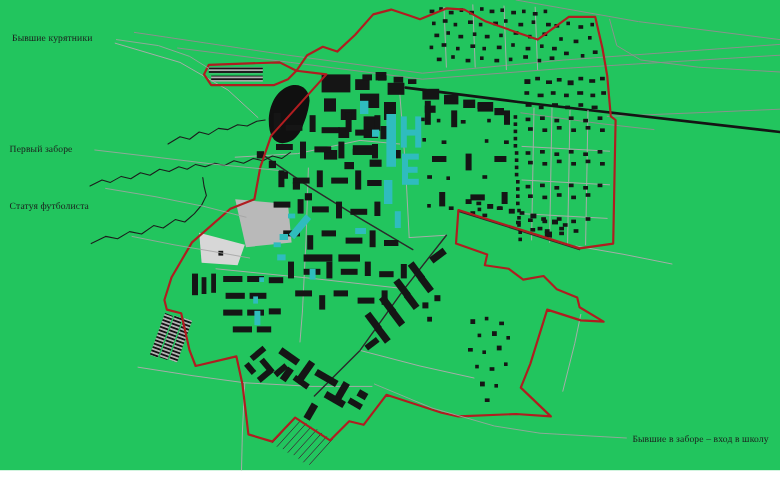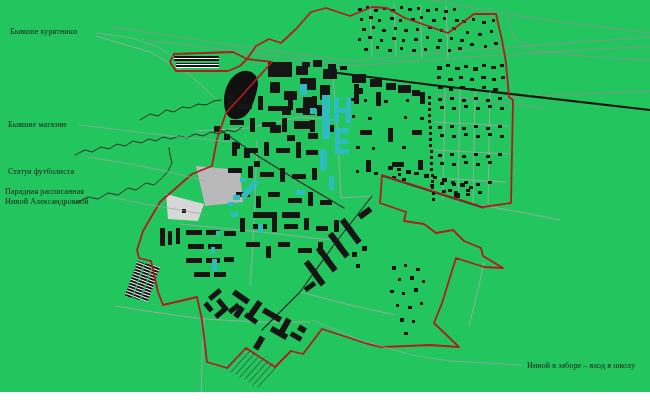--- a/index.html
+++ b/index.html
@@ -451,18 +451,16 @@
       <g stroke="#a3a3a3" stroke-width="0.7" fill="none" stroke-linecap="round" stroke-linejoin="round">
         <polyline points="97,33 132,38 158,47 174,57" fill="none"></polyline>
         <polyline points="79,125 130,131 180,137 232,142" fill="none"></polyline>
         <polyline points="88,157 130,164 170,172 205,181" fill="none"></polyline>
         <polyline points="110,197 145,204 180,210 208,215" fill="none"></polyline>
         <polyline points="312,320 360,340 412,355 450,361 522,365" fill="none"></polyline>
       </g>
     </svg>
 
   <div class="map-label" style="left: 10px; top: 27px;">Бывшие курятники</div>
-  <div class="map-label" style="left: 8px; top: 120px;">Бывшие магазин</div>
+  <div class="map-label" style="left: 8px; top: 120px;">Первый заборе</div>
   <div class="map-label" style="left: 8px; top: 167px;">Статуя футболиста</div>
-  <div class="map-label" style="left: 5px; top: 187px;">Парадная расписанная
-Ниной Александровной</div>
-  <div class="map-label" style="left: 527px; top: 361px;">Ниной в заборе – вход в школу</div>
+  <div class="map-label" style="left: 527px; top: 361px;">Бывшие в заборе – вход в школу</div>
 </div>
 
 </body></html>

